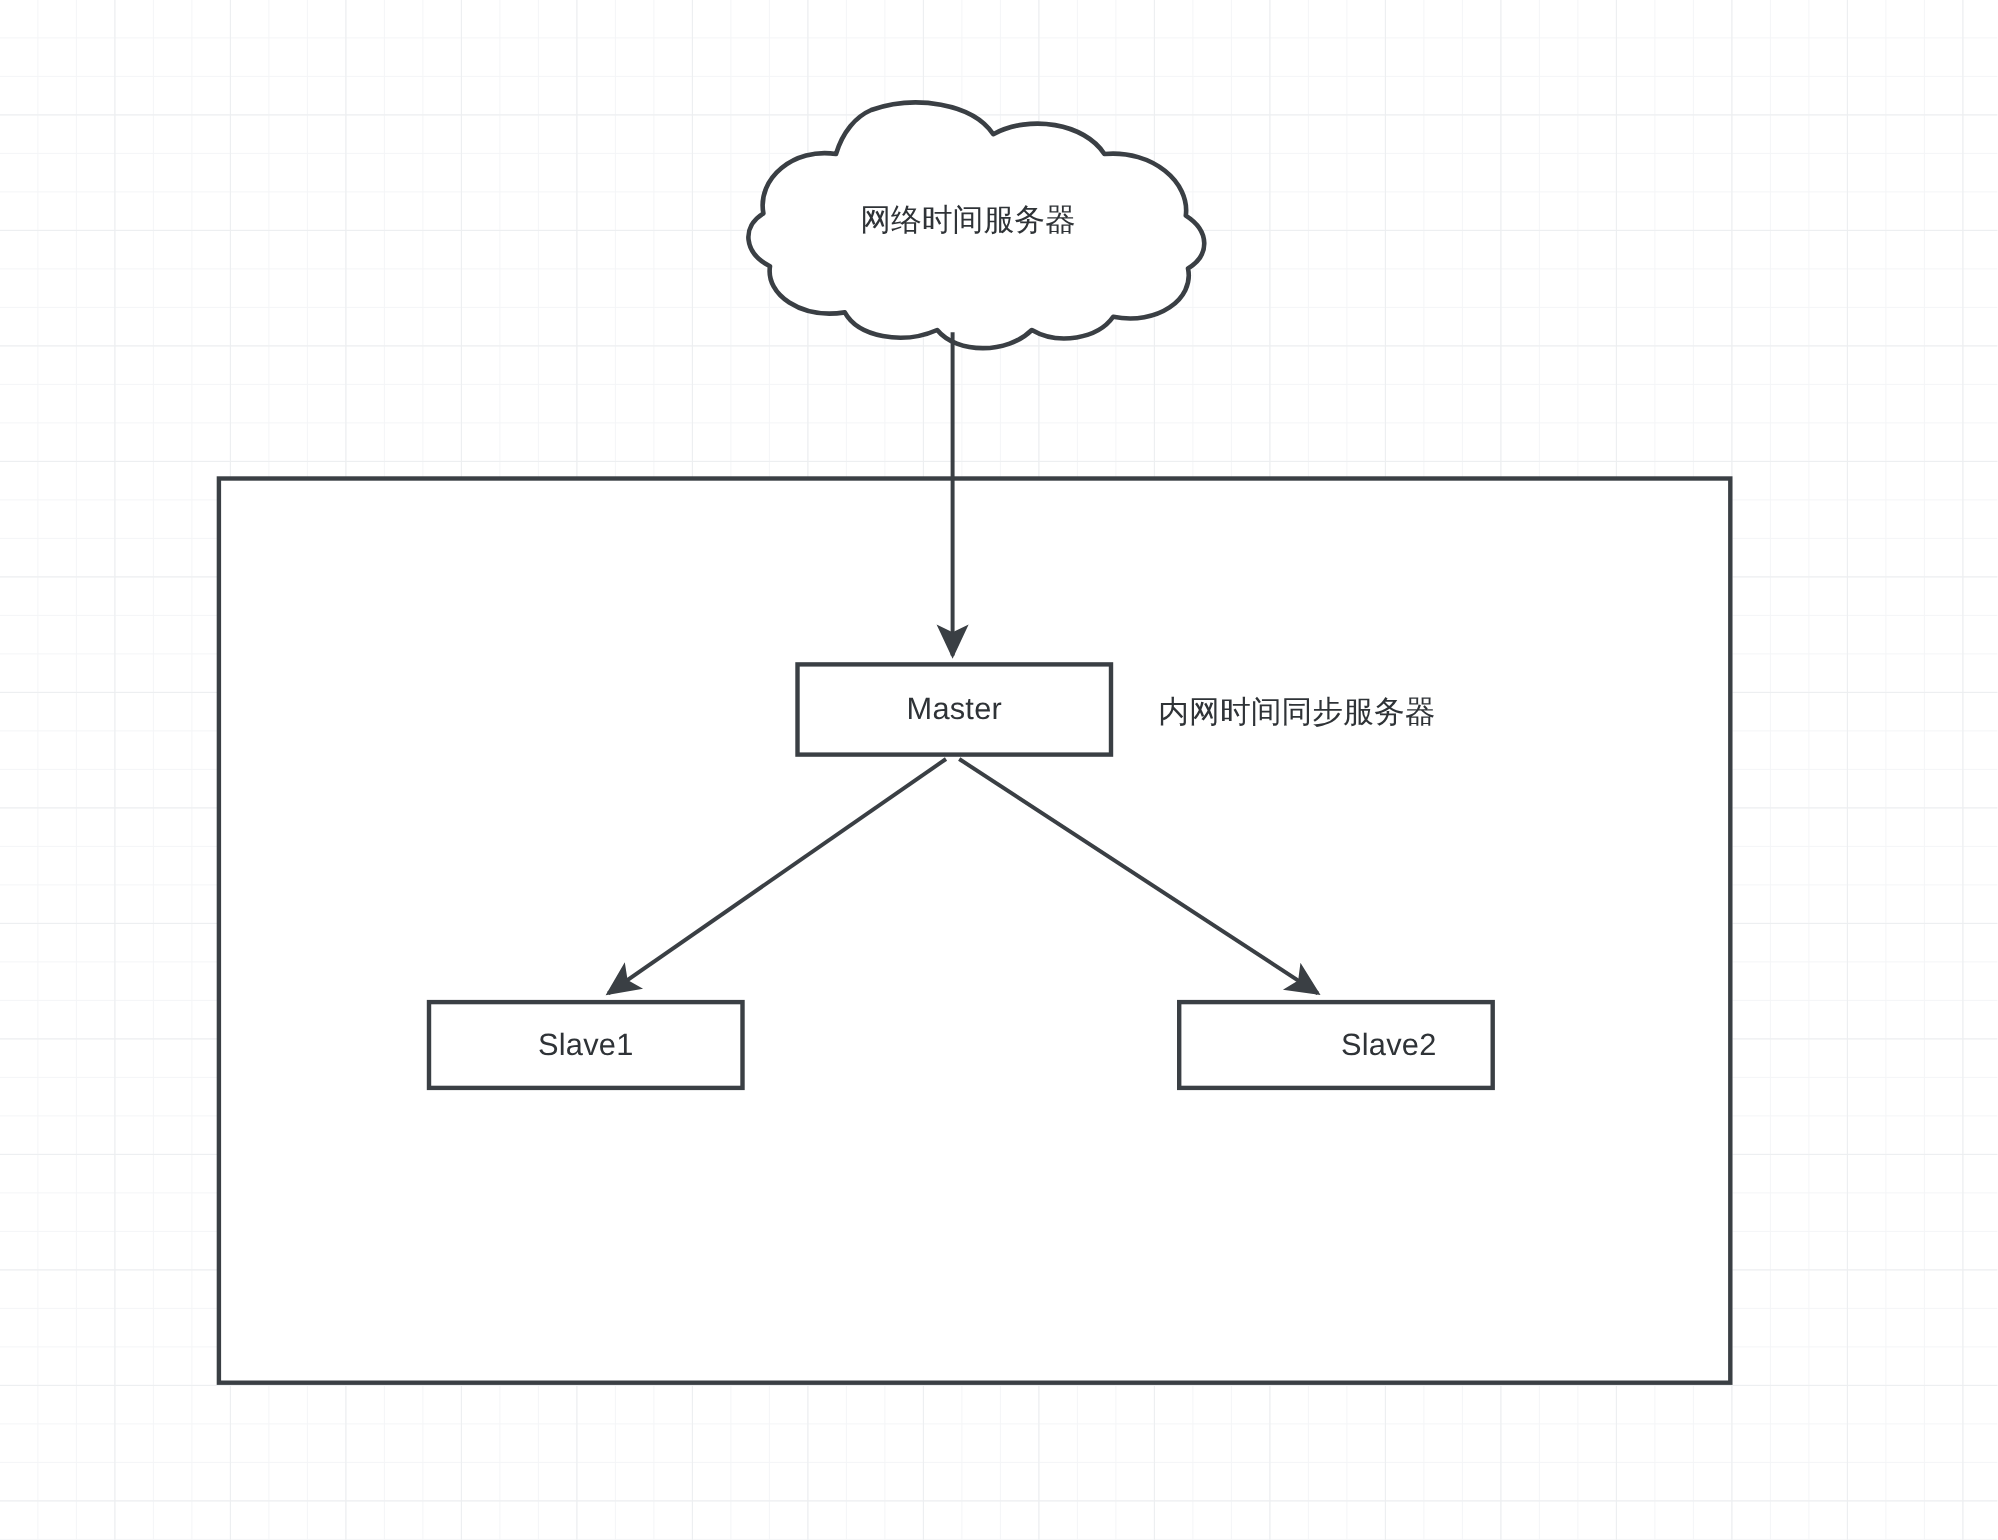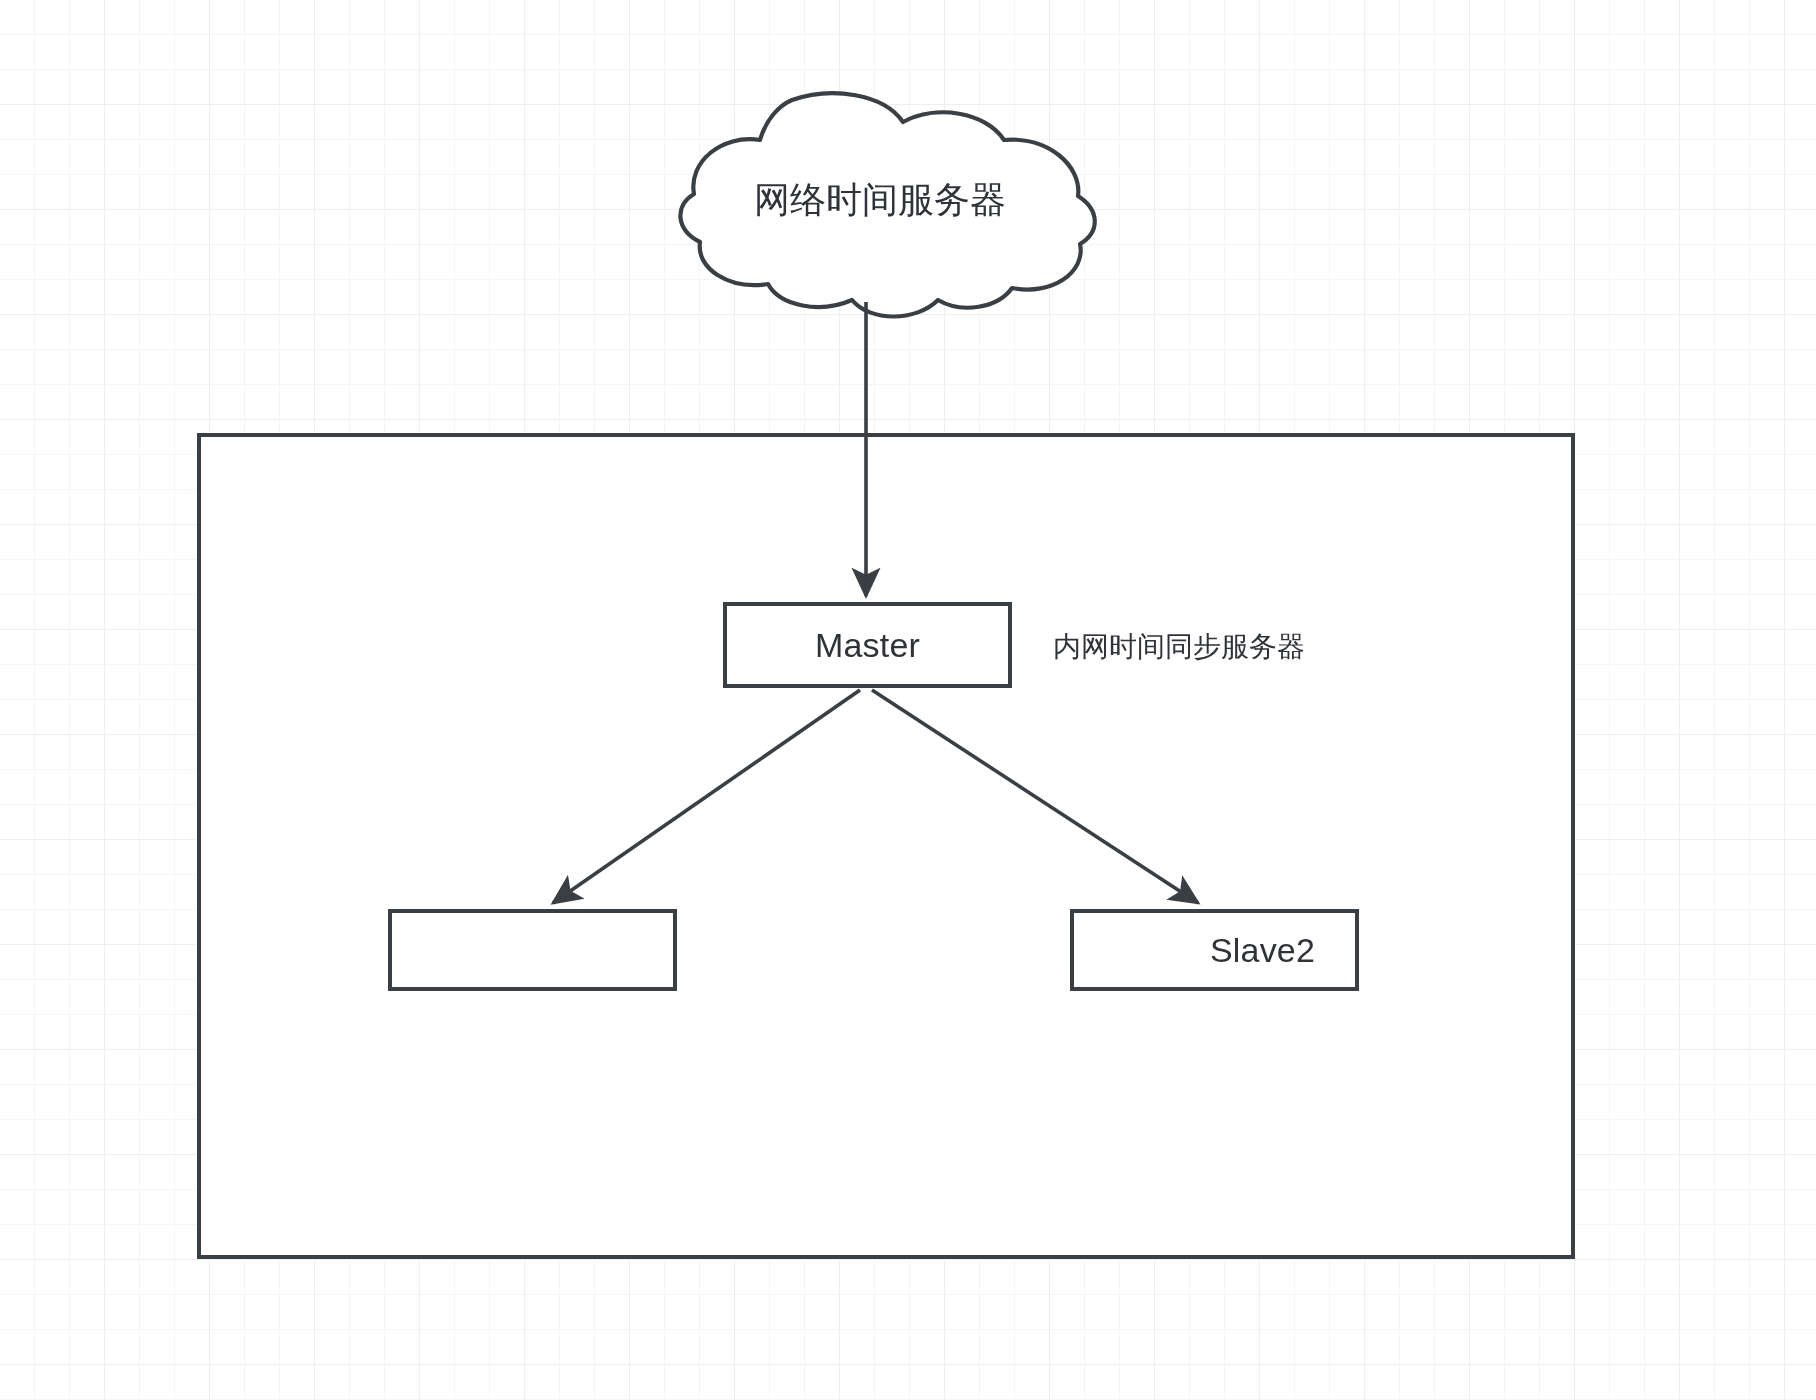--- a/index.html
+++ b/index.html
@@ -35,25 +35,25 @@
   .node-label {
     position: absolute;
     display: flex;
     align-items: center;
     justify-content: center;
     color: #2f3337;
     white-space: nowrap;
     pointer-events: none;
   }
   .box-label {
-    font-size: 34px;
+    font-size: 28px;
     letter-spacing: 0.2px;
   }
   .cloud-label {
-    font-size: 36px;
+    font-size: 28px;
   }
   .side-label {
     font-size: 28px;
     justify-content: flex-start;
   }
 </style>
 </head>
 <body>
 
 <div id="canvas">
@@ -91,18 +91,19 @@
 
     <rect x="390" y="911" width="285" height="78" fill="#ffffff" stroke="#3a3f44" stroke-width="4"></rect>
 
     <rect x="1072" y="911" width="285" height="78" fill="#ffffff" stroke="#3a3f44" stroke-width="4"></rect>
   </svg>
 
   <div class="node-label cloud-label" style="left:672px; top:170px; width:416px; height:60px;">网络时间服务器</div>
 
   <div class="node-label box-label" style="left:725px; top:604px; width:285px; height:82px;">Master</div>
 
+  <div class="node-label box-label" style="left:390px; top:911px; width:285px; height:78px;">Slave1</div>
 
   <div class="node-label box-label" style="left:1120px; top:911px; width:285px; height:78px;">Slave2</div>
 
   <div class="node-label side-label" style="left:1053px; top:627px; width:360px; height:40px;">内网时间同步服务器</div>
 
 </div>
 
 </body></html>

